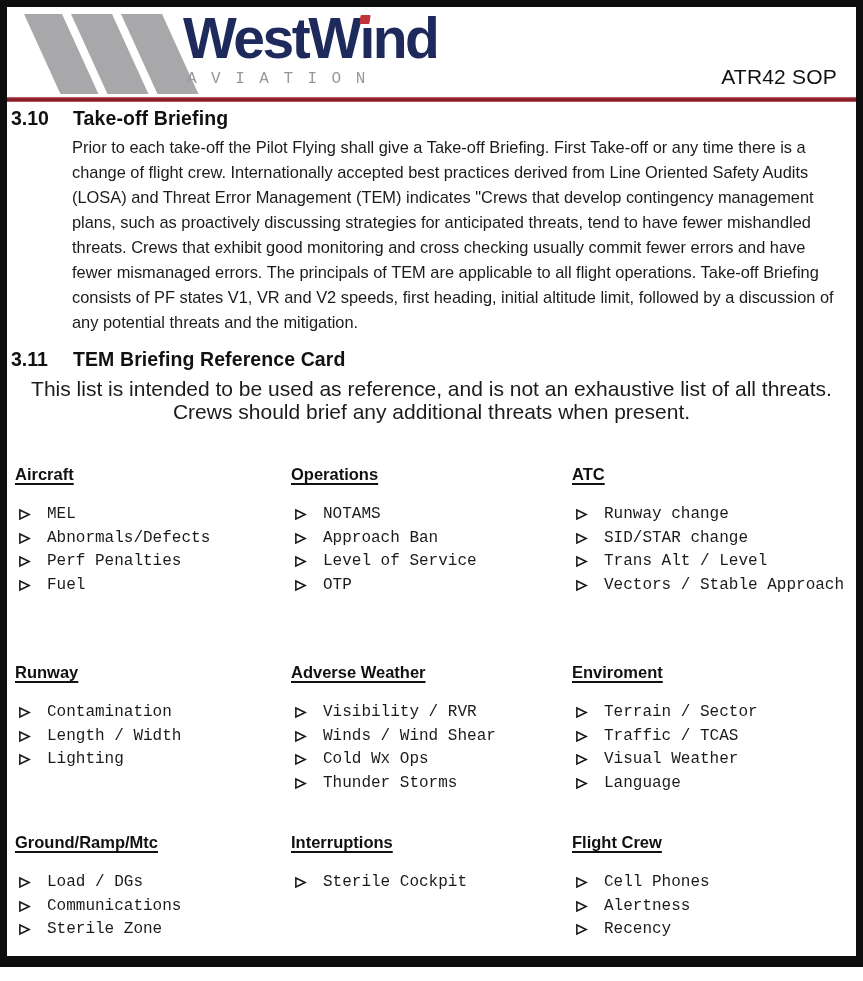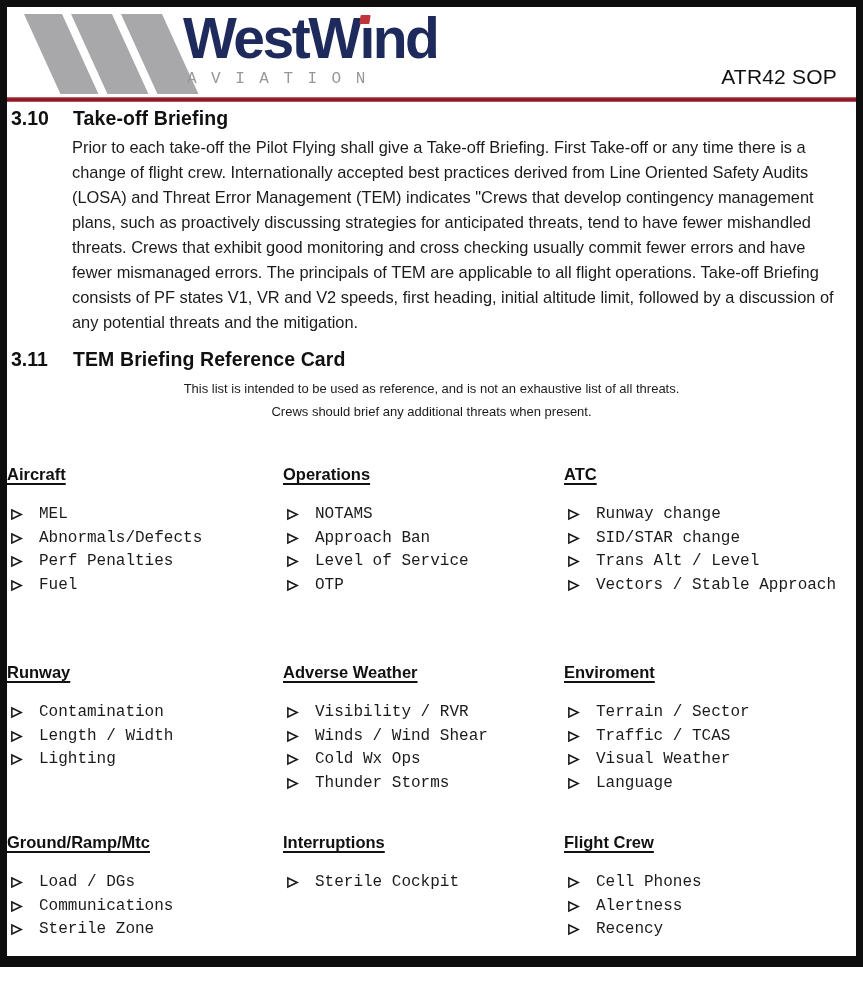--- a/index.html
+++ b/index.html
@@ -81,29 +81,29 @@
   }
   .sec-title{font-size:19.5px;font-weight:bold;color:#111;letter-spacing:0.1px;}
   .sec-body{
     margin:5px 8px 0 65px;
     width:775px;
     font-size:16.4px;line-height:25px;color:var(--ink);
   }
   .sec-notes{margin-top:6px;}
   .note-line{
     text-align:center;
-    font-size:13px;line-height:23px;color:var(--ink);
+    font-size:21px;line-height:23px;color:var(--ink);
   }
 
   
   .grid{margin-top:42px;}
   .grid-row{
     display:grid;
     grid-template-columns:276px 281px 1fr;
-    padding-left:0;
+    padding-left:8px;
   }
   .grid-row.r1{margin-bottom:66px;}
   .grid-row.r2{margin-bottom:38px;}
   .cat-title{
     display:inline-block;
     font-size:16.5px;font-weight:bold;color:#111;
     text-decoration:underline;
     text-decoration-thickness:1.8px;
     text-underline-offset:3px;
     margin-bottom:19px;

